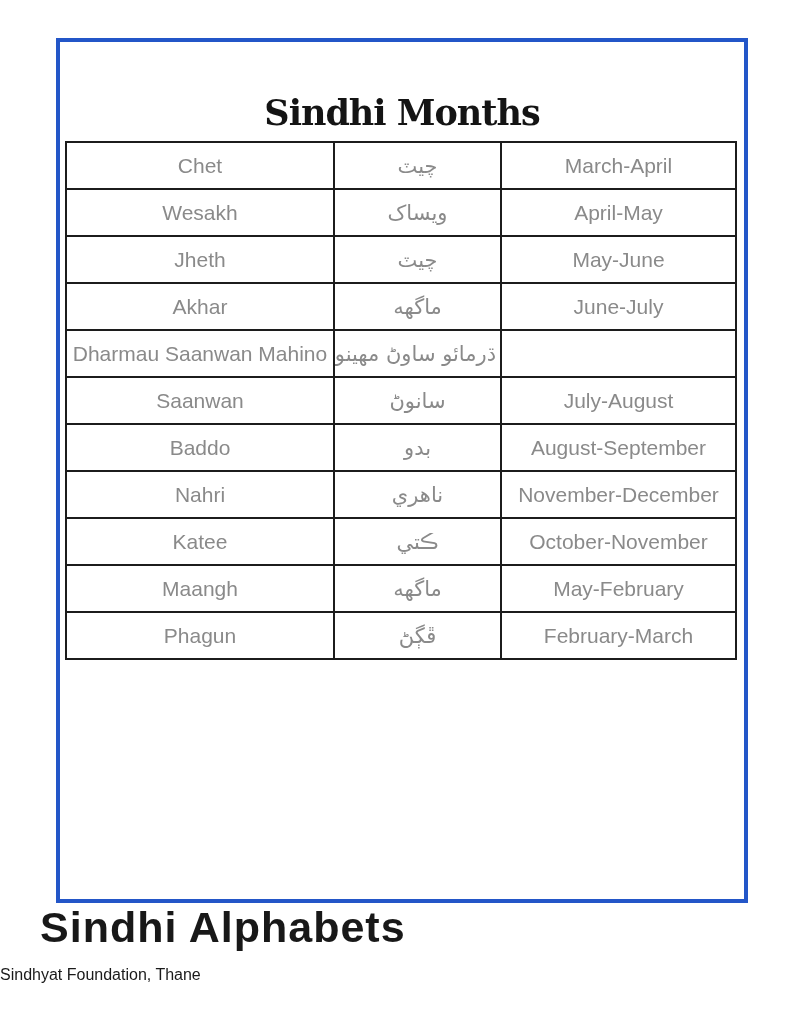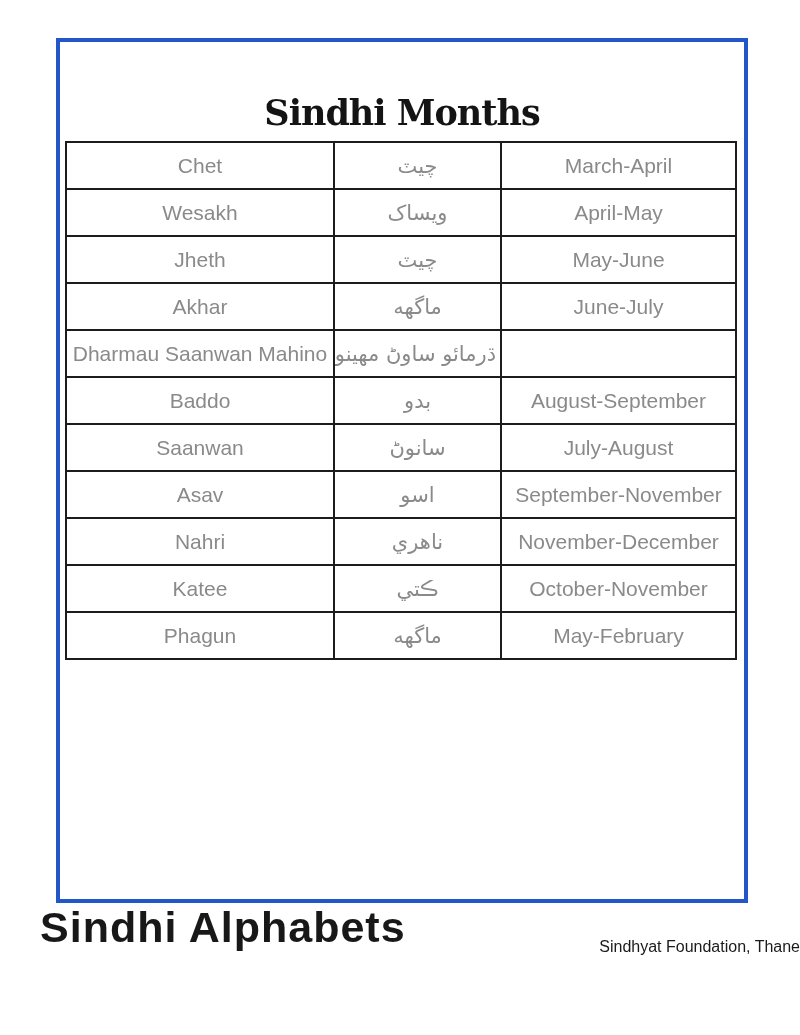--- a/index.html
+++ b/index.html
@@ -60,22 +60,22 @@
     position:absolute;
     top:903px; left:0; width:100%;
     font-size:43px;
     font-weight:600;
     color:#181818;
     letter-spacing:1px;
     padding-left:40px;
   }
   .foundation {
     position:absolute;
-    top:938px; left:0; width:100%;
-    text-align:right;
+    top:966px; left:0; width:100%;
+    text-align:left;
     font-size:16px;
     color:#1a1a1a;
   }
 </style>
 </head>
 <body>
 
 <div class="frame">
 
   <div class="doc-title">Sindhi Months</div>
@@ -106,48 +106,48 @@
         <td>Akhar</td>
         <td class="sindhi">ماگهه</td>
         <td>June-July</td>
       </tr>
       <tr>
         <td class="sm">Dharmau Saanwan Mahino</td>
         <td class="sindhi">ڌرمائو ساوڻ مهينو</td>
         <td></td>
       </tr>
       <tr>
-        <td>Baddo</td>
-        <td class="sindhi">بدو</td>
-        <td>August-September</td>
-      </tr>
-      <tr>
         <td>Saanwan</td>
         <td class="sindhi">سانوڻ</td>
         <td>July-August</td>
       </tr>
       <tr>
-        <td>Asav</td>
-        <td class="sindhi">اسو</td>
-        <td class="xs">September-November</td>
+        <td>Baddo</td>
+        <td class="sindhi">بدو</td>
+        <td>August-September</td>
       </tr>
       <tr>
         <td>Nahri</td>
         <td class="sindhi">ناهري</td>
         <td class="xs">November-December</td>
       </tr>
       <tr>
         <td>Katee</td>
         <td class="sindhi">ڪتي</td>
         <td>October-November</td>
       </tr>
       <tr>
-        <td>Phagun</td>
+        <td>Maangh</td>
         <td class="sindhi">ماگهه</td>
         <td>May-February</td>
+      </tr>
+      <tr>
+        <td>Phagun</td>
+        <td class="sindhi">ڦڳڻ</td>
+        <td>February-March</td>
       </tr>
     </tbody>
   </table>
 
 </div>
 
 <div class="alpha-title">Sindhi Alphabets</div>
 <div class="foundation">Sindhyat Foundation, Thane</div>
 
 </body></html>

